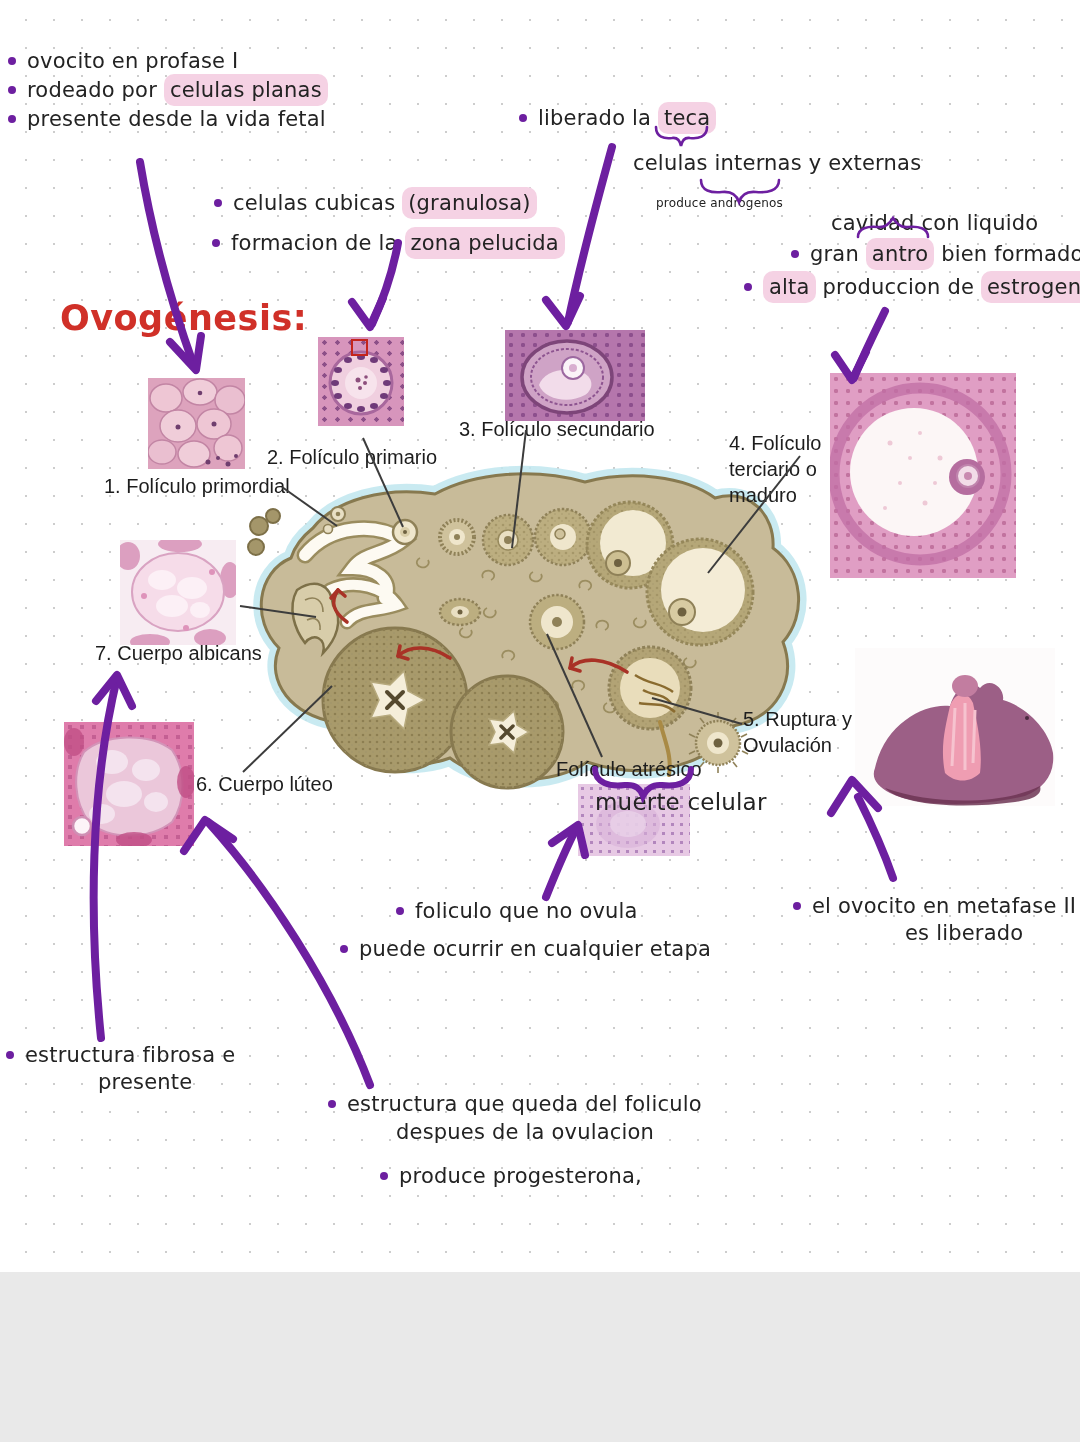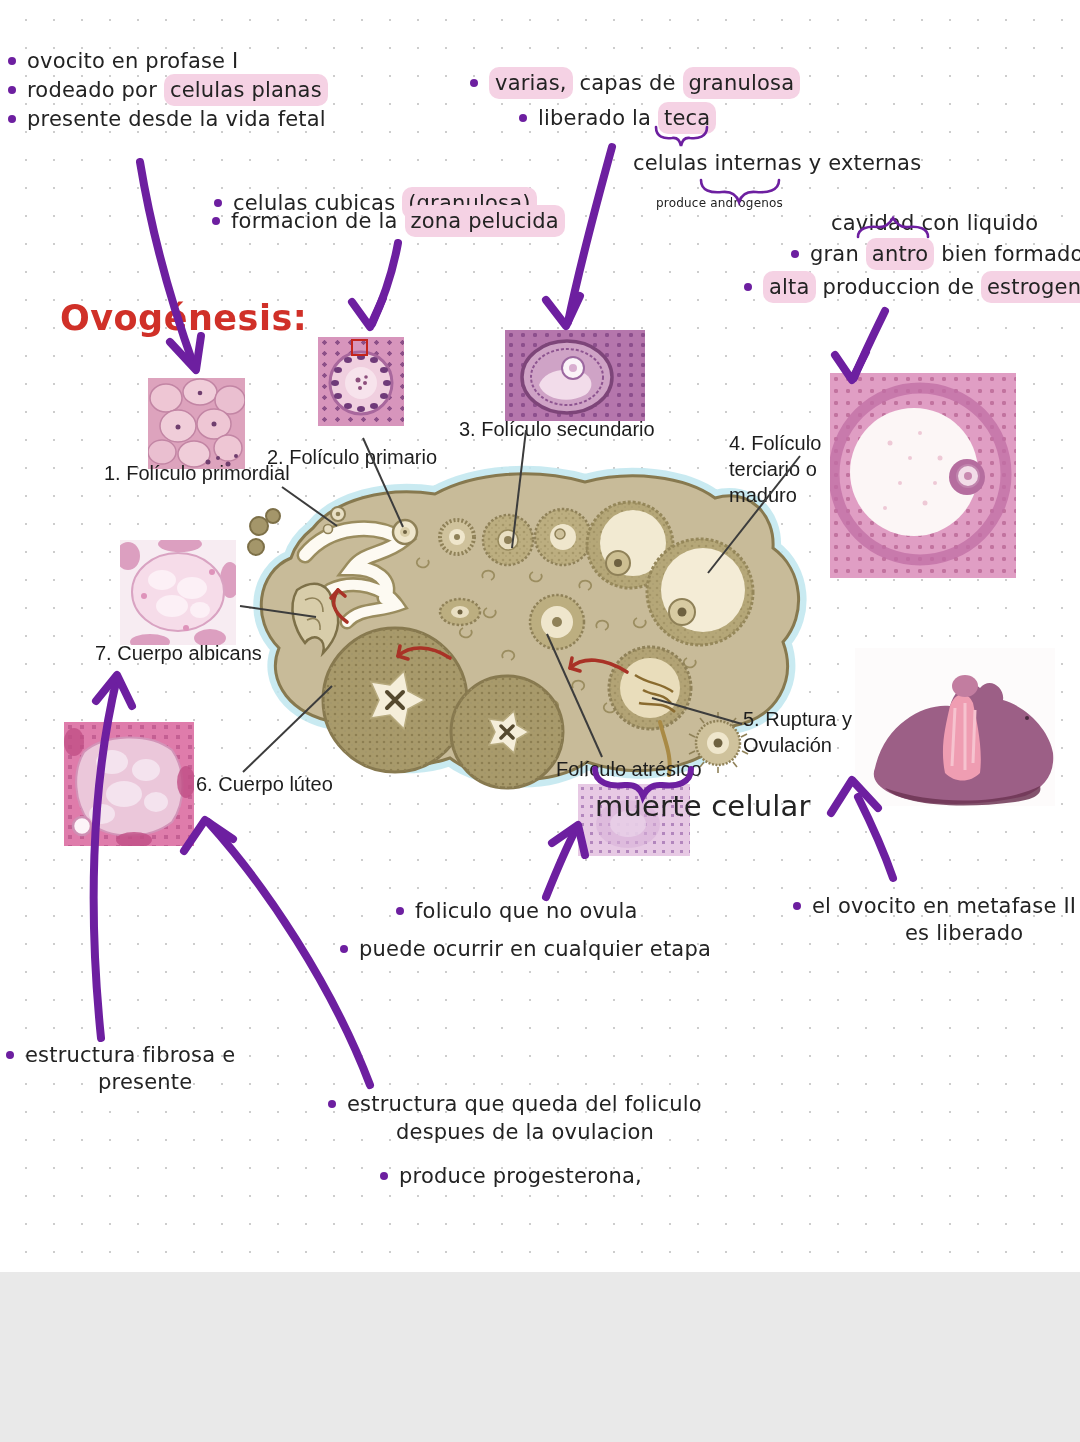--- a/index.html
+++ b/index.html
@@ -5,21 +5,21 @@
   html,body{margin:0;padding:0;background:#e9e9e9}
   .canvas{
     position:relative;width:1080px;height:1272px;background:#ffffff;
     background-image:radial-gradient(circle,#cdcdcd 1.2px,transparent 1.5px);
     background-size:28px 28px;background-position:12px 6px;
     font-family:"DejaVu Sans",sans-serif;overflow:hidden;margin:0 auto;
   }
   .hw{position:absolute;color:#232323;font-size:21px;letter-spacing:.2px;white-space:pre;line-height:1.25}
   .hw .hl{background:#f5d2e4;border-radius:10px;padding:4px 6px}
   .hw.small{font-size:12px}
-  .hw.muerte{font-size:29px}
+  .hw.muerte{font-size:23px}
   .bullet{display:inline-block;width:8px;height:8px;border-radius:50%;background:#6d1fa0;margin-right:11px;vertical-align:3px}
   .pl{position:absolute;font-family:"Liberation Sans",sans-serif;font-size:20px;color:#1d1d1d;white-space:pre;line-height:1.3}
   .title{position:absolute;left:60px;top:298px;font-size:35px;font-weight:bold;color:#d03028;letter-spacing:.5px;font-family:"DejaVu Sans",sans-serif}
   .img{position:absolute;overflow:hidden}
   .tex1{background-color:#dda3bd}
   .tex2{background-color:#d795bc;background-image:radial-gradient(circle,#8c4f88 2px,transparent 2.3px);background-size:13px 11px}
   .tex3{background-color:#b576ac;background-image:radial-gradient(circle,#8d4f8d 2px,transparent 2.3px);background-size:12px 10px}
   .tex4{background-color:#e09ec4;background-image:radial-gradient(circle,#c2739f 2px,transparent 2.3px);background-size:12px 12px}
   .tex5{background-color:#fdfbfb}
   .tex6{background-color:#df7cab;background-image:radial-gradient(circle,#c45f93 2.2px,transparent 2.5px);background-size:12px 10px}
@@ -30,32 +30,31 @@
 </style>
 </head>
 <body>
 
 <div class="canvas">
 
   <div class="hw" style="left:8px;top:48px"><span class="bullet"></span><span>ovocito en profase I</span></div>
   <div class="hw" style="left:8px;top:77px"><span class="bullet"></span><span>rodeado por </span><span class="hl">celulas planas</span></div>
   <div class="hw" style="left:8px;top:106px"><span class="bullet"></span><span>presente desde la vida fetal</span></div>
 
-  <div class="hw" style="left:470px;top:70px"><span class="bullet"></span><span class="hl">varias,</span><span> capas de </span><span class="hl">granulosa</span></div>
   <div class="hw" style="left:519px;top:105px"><span class="bullet"></span><span>liberado la </span><span class="hl">teca</span></div>
 
   <div class="hw" style="left:633px;top:150px"><span>celulas internas y externas</span></div>
   <div class="hw small" style="left:656px;top:196px"><span>produce androgenos</span></div>
 
   <div class="hw" style="left:831px;top:210px"><span>cavidad con liquido</span></div>
   <div class="hw" style="left:791px;top:241px"><span class="bullet"></span><span>gran </span><span class="hl">antro</span><span> bien formado</span></div>
   <div class="hw" style="left:744px;top:274px"><span class="bullet"></span><span class="hl">alta</span><span> produccion de </span><span class="hl">estrogeno</span></div>
 
   <div class="hw" style="left:214px;top:190px"><span class="bullet"></span><span>celulas cubicas </span><span class="hl">(granulosa)</span></div>
-  <div class="hw" style="left:212px;top:208px"><span class="bullet"></span><span>formacion de la </span><span class="hl">zona pelucida</span></div>
+  <div class="hw" style="left:212px;top:230px"><span class="bullet"></span><span>formacion de la </span><span class="hl">zona pelucida</span></div>
 
   <div class="title">Ovogénesis:</div>
 
   <svg class="abs" style="left:235px;top:460px" width="575" height="345" viewBox="0 0 575 345">
     <defs>
       <pattern id="stipA" width="7" height="7" patternUnits="userSpaceOnUse">
         <circle cx="2" cy="2" r="1.3" fill="#8d7f52"></circle>
           <circle cx="5" cy="5" r="1" fill="#a3956a"></circle>
       </pattern>
     </defs>
@@ -336,21 +335,21 @@
         </g>
     </svg>
   </div>
   <div class="img tex8" style="left:578px;top:784px;width:112px;height:72px">
     <svg width="112" height="72" viewBox="0 0 112 72">
       <ellipse cx="50" cy="40" rx="32" ry="24" fill="#d9b3d8" opacity="0.6"></ellipse>
       <ellipse cx="50" cy="40" rx="18" ry="13" fill="#e9d2e8" opacity="0.8"></ellipse>
     </svg>
   </div>
 
-  <div class="pl" style="left:104px;top:460px">1. Folículo primordial</div>
+  <div class="pl" style="left:104px;top:473px">1. Folículo primordial</div>
   <div class="pl" style="left:267px;top:444px">2. Folículo primario</div>
   <div class="pl" style="left:459px;top:416px">3. Folículo secundario</div>
   <div class="pl" style="left:729px;top:430px"><span>4. Folículo</span><br><span>terciario o</span><br><span>maduro</span></div>
   <div class="pl" style="left:743px;top:706px"><span>5. Ruptura y</span><br><span>Ovulación</span></div>
   <div class="pl" style="left:196px;top:771px">6. Cuerpo lúteo</div>
   <div class="pl" style="left:95px;top:640px">7. Cuerpo albicans</div>
   <div class="pl" style="left:556px;top:756px">Folículo atrésico</div>
 
   <div class="hw muerte" style="left:595px;top:788px">muerte celular</div>
 

